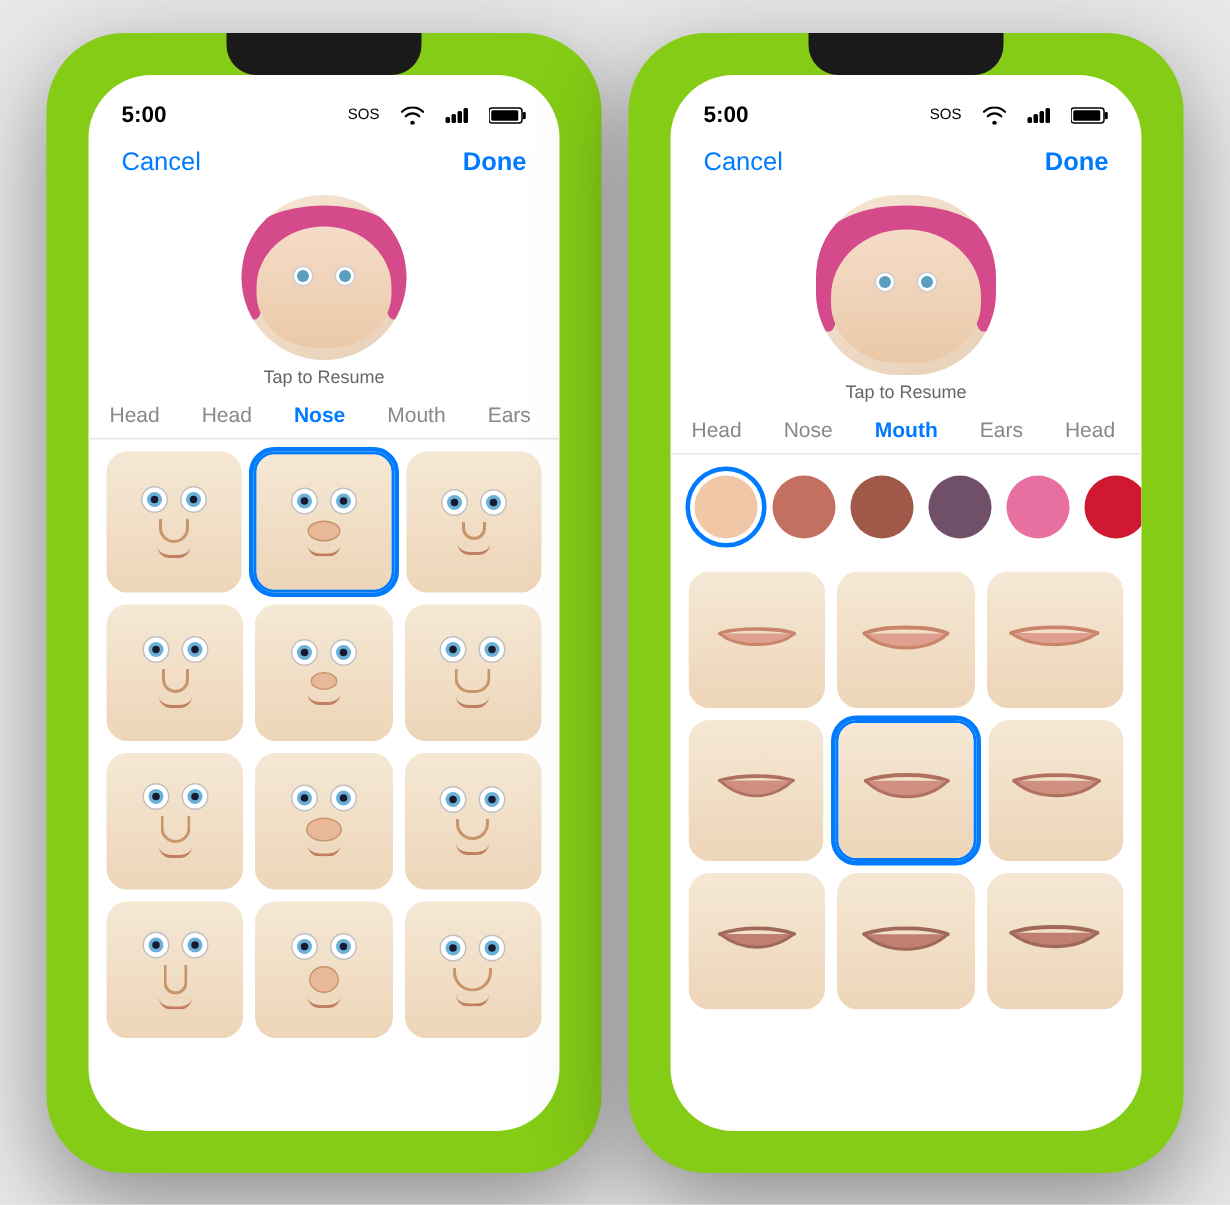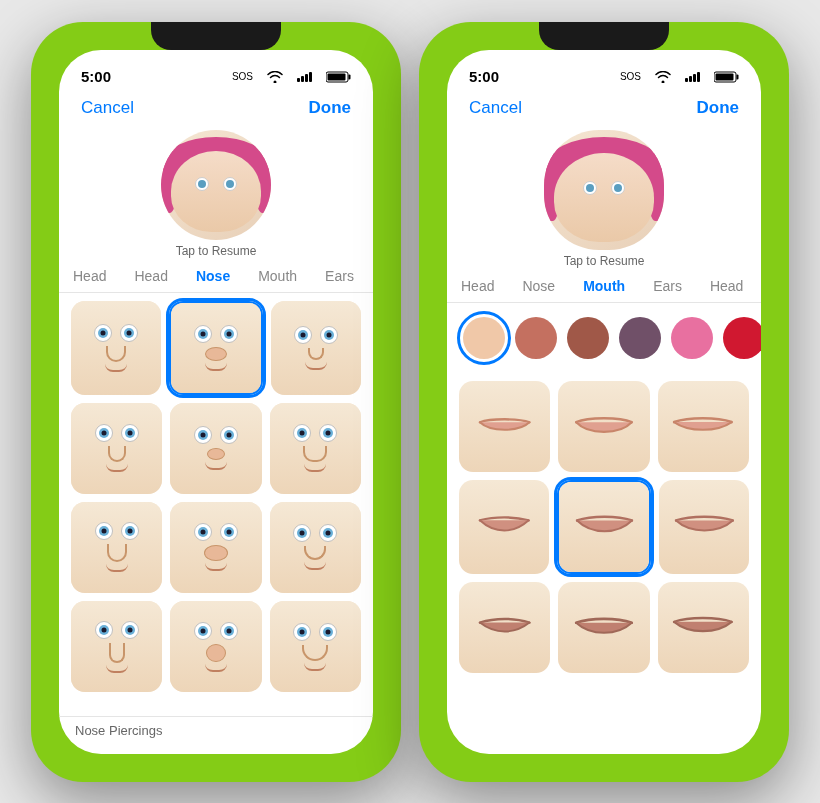--- a/index.html
+++ b/index.html
@@ -639,21 +639,20 @@
                     <div class="mini-eye-pupil"></div>
                   </div>
               </div>
               <div class="mini-nose" style="width:26px;height:16px;border-radius:0 0 14px 14px;"></div>
               <div class="mini-mouth"></div>
             </div>
           </div>
         </div>
       </div>
 
-      <div class="bottom-label">Nose Piercings</div>
 
     </div>
   </div>
 
   <div class="phone">
     <div class="notch"></div>
     <div class="phone-screen">
 
       <div class="status-bar">
         <span class="status-time">5:00</span>

